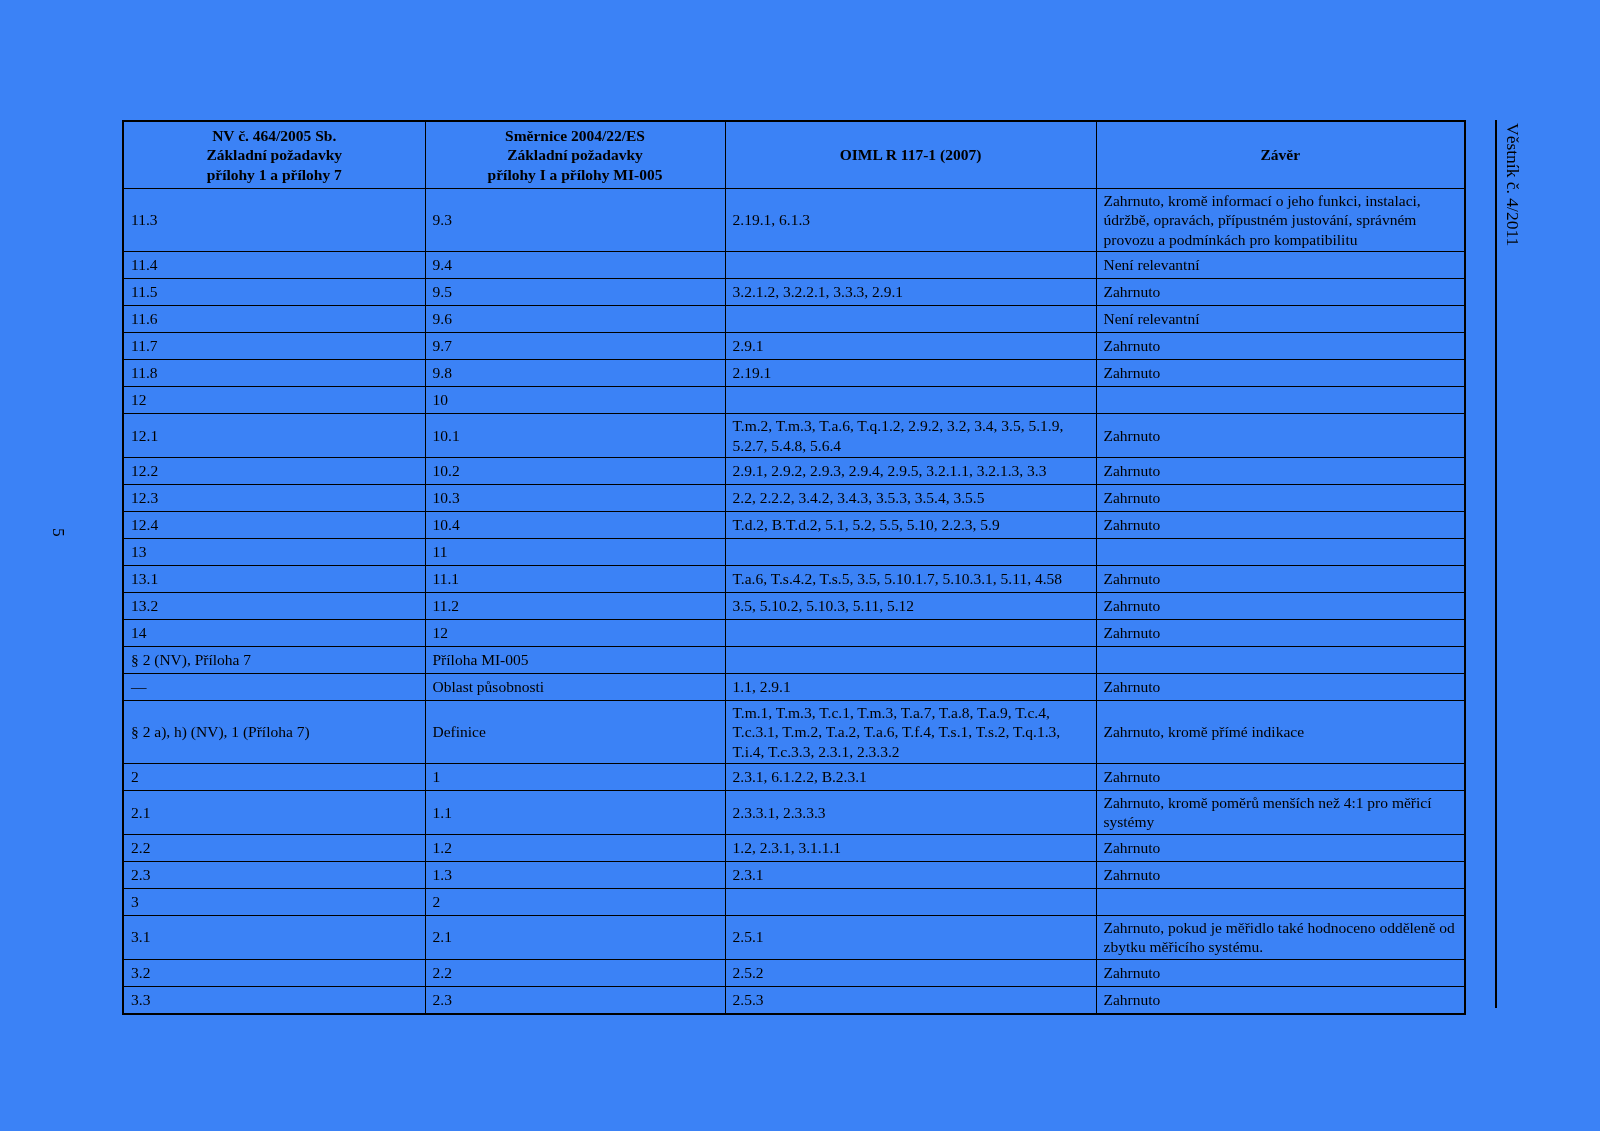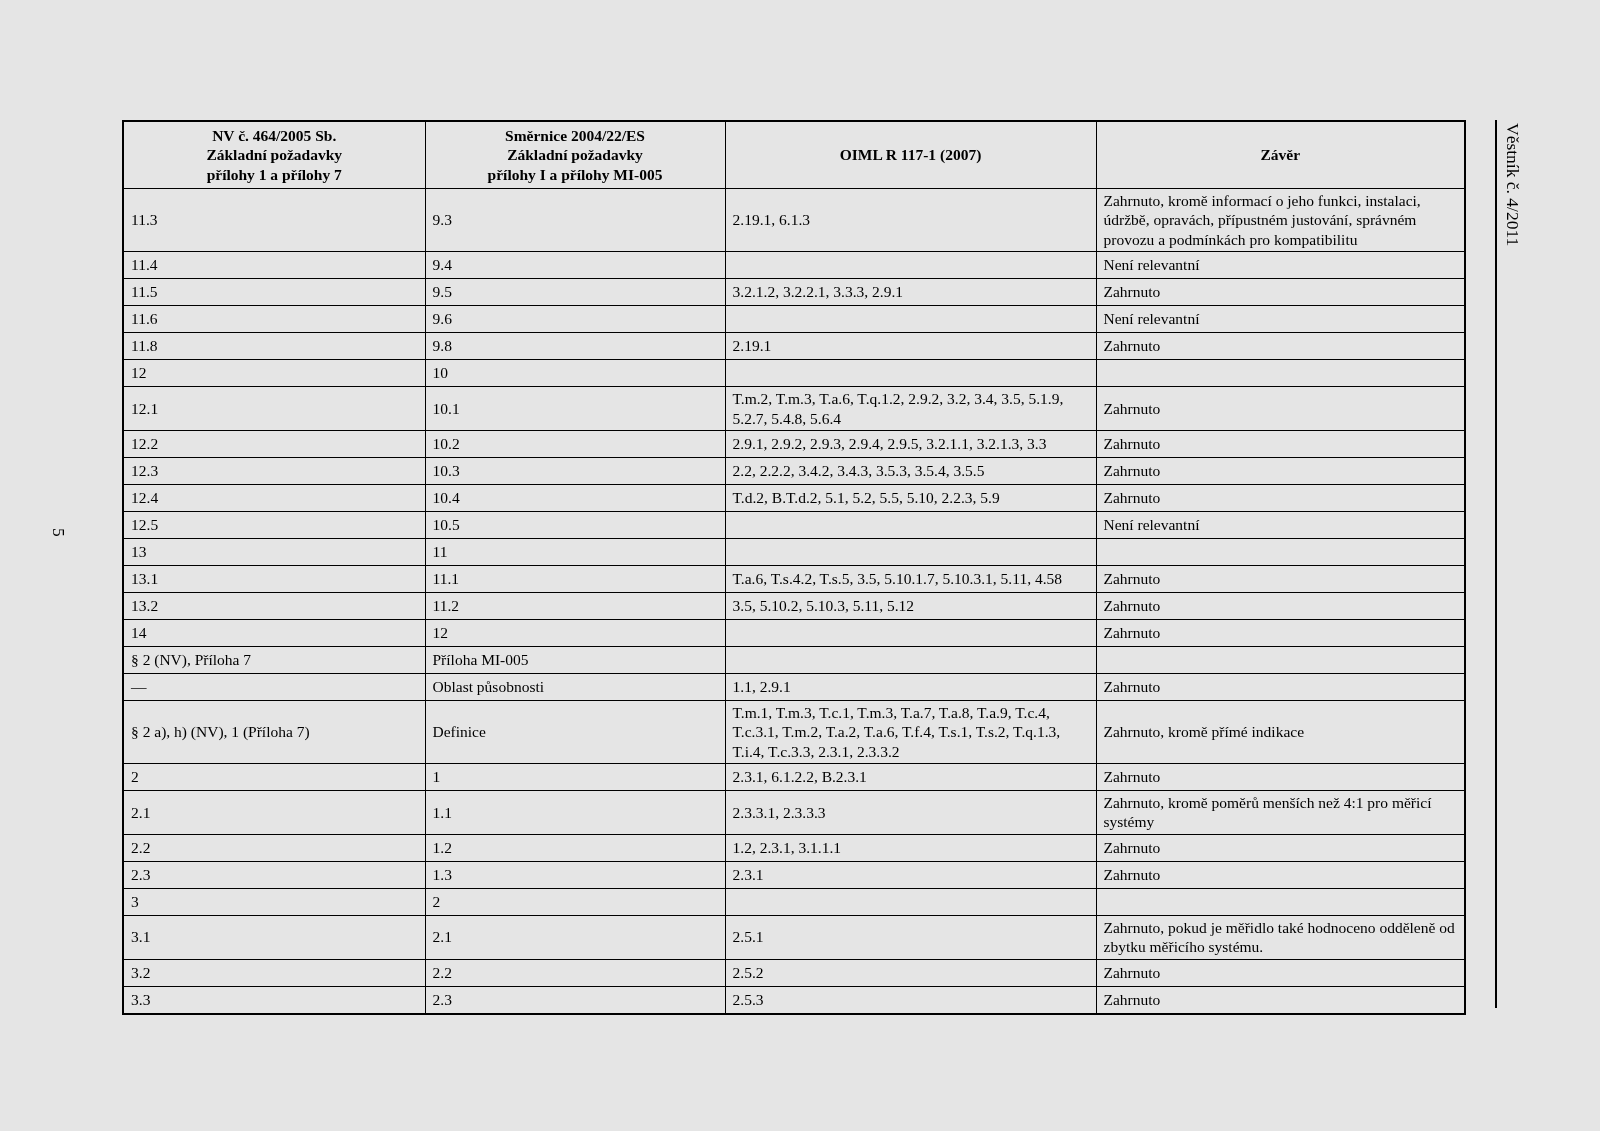--- a/index.html
+++ b/index.html
@@ -10,21 +10,21 @@
   body {
     width: 1600px;
     height: 1131px;
     position: relative;
     font-family: "Liberation Serif", "DejaVu Serif", serif;
     color: #000;
   }
   .page {
     position: absolute;
     inset: 0;
-    background: #e5e5e5;
+    background: #3b82f6;
   }
   table.concordance {
     position: absolute;
     left: 122px;
     top: 120px;
     width: 1342px;
     border-collapse: collapse;
     table-layout: fixed;
     font-size: 15.5px;
     line-height: 1.25;
@@ -122,20 +122,26 @@
           <td>3.2.1.2, 3.2.2.1, 3.3.3, 2.9.1</td>
           <td>Zahrnuto</td>
         </tr>
         <tr>
           <td>11.6</td>
           <td>9.6</td>
           <td></td>
           <td>Není relevantní</td>
         </tr>
         <tr>
+          <td>11.7</td>
+          <td>9.7</td>
+          <td>2.9.1</td>
+          <td>Zahrnuto</td>
+        </tr>
+        <tr>
           <td>11.8</td>
           <td>9.8</td>
           <td>2.19.1</td>
           <td>Zahrnuto</td>
         </tr>
         <tr>
           <td>12</td>
           <td>10</td>
           <td></td>
           <td></td>
@@ -156,26 +162,20 @@
           <td>12.3</td>
           <td>10.3</td>
           <td>2.2, 2.2.2, 3.4.2, 3.4.3, 3.5.3, 3.5.4, 3.5.5</td>
           <td>Zahrnuto</td>
         </tr>
         <tr>
           <td>12.4</td>
           <td>10.4</td>
           <td>T.d.2, B.T.d.2, 5.1, 5.2, 5.5, 5.10, 2.2.3, 5.9</td>
           <td>Zahrnuto</td>
-        </tr>
-        <tr>
-          <td>12.5</td>
-          <td>10.5</td>
-          <td></td>
-          <td>Není relevantní</td>
         </tr>
         <tr>
           <td>13</td>
           <td>11</td>
           <td></td>
           <td></td>
         </tr>
         <tr>
           <td>13.1</td>
           <td>11.1</td>

